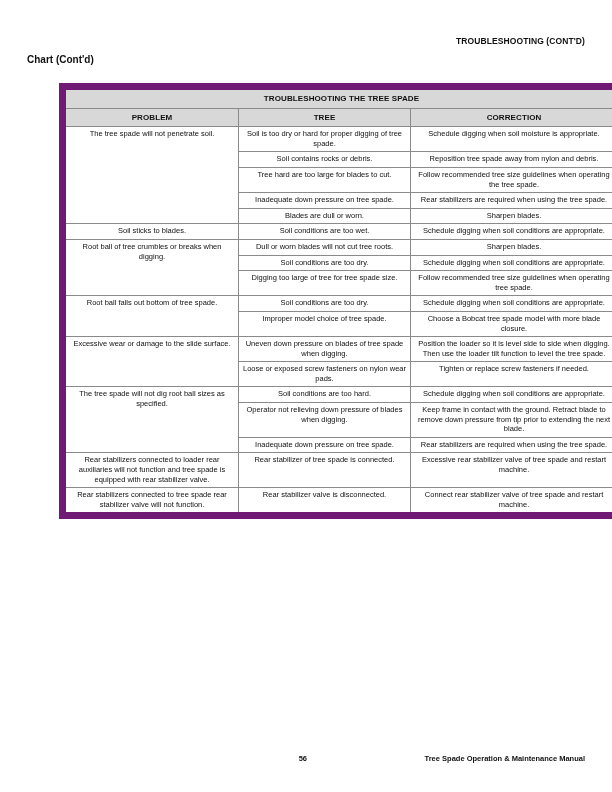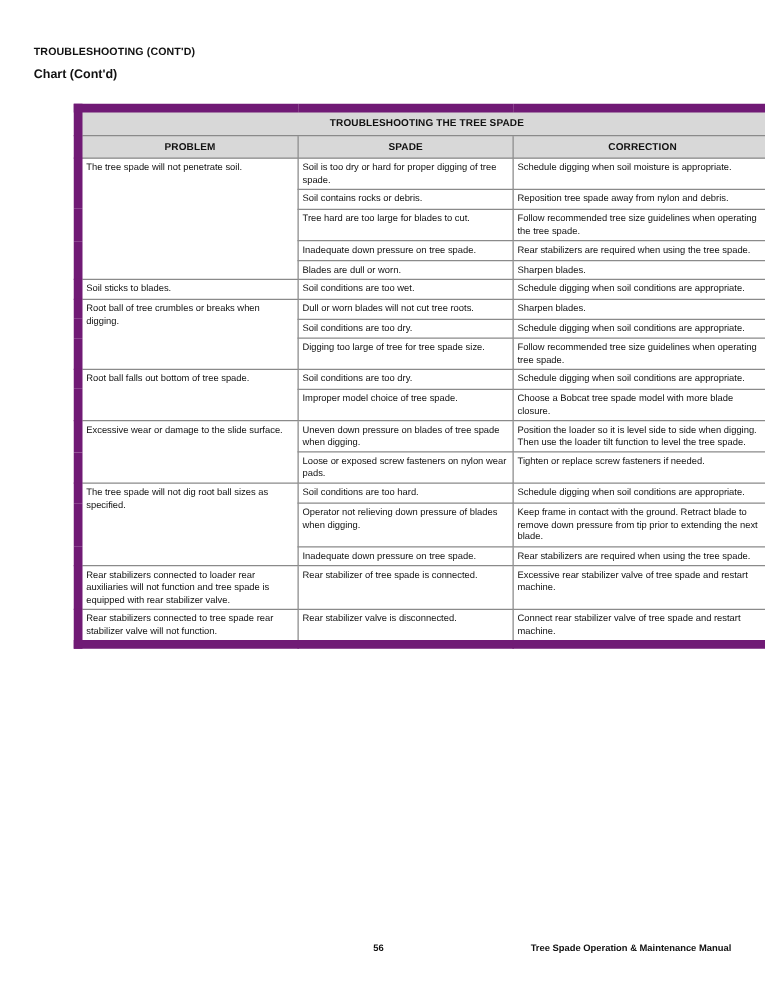--- a/index.html
+++ b/index.html
@@ -20,20 +20,21 @@
     left: 27px;
     top: 36px;
     width: 558px;
   }
   .heading {
     font-size: 8.5px;
     font-weight: bold;
     line-height: 10px;
     margin: 0 0 9px 0;
     letter-spacing: 0.1px;
+    text-align: right;
   }
   .subheading {
     font-size: 10px;
     font-weight: bold;
     line-height: 10px;
     margin: 0 0 18px 0;
   }
   table.ts-table {
     border-collapse: collapse;
     width: 558px;
@@ -42,20 +43,21 @@
     margin-left: 32px;
   }
   table.ts-table th,
   table.ts-table td {
     border: 1px solid #8a8a8a;
     font-size: 7.5px;
     line-height: 9.6px;
     padding: 2px 3px 3px 3px;
     vertical-align: top;
     word-wrap: break-word;
+    text-align: center;
   }
   table.ts-table thead th {
     background: #d8d8d8;
     text-align: center;
     vertical-align: middle;
     font-size: 8px;
     font-weight: bold;
     padding: 4px 3px;
     letter-spacing: 0.1px;
   }
@@ -97,21 +99,21 @@
       <col class="col-problem">
       <col class="col-cause">
       <col class="col-correction">
     </colgroup>
     <thead>
       <tr>
         <th class="table-title-cell" colspan="3">TROUBLESHOOTING THE TREE SPADE</th>
       </tr>
       <tr>
         <th>PROBLEM</th>
-        <th>SPADE</th>
+        <th>TREE</th>
         <th>CORRECTION</th>
       </tr>
     </thead>
     <tbody id="table-body">
         <tr>
           <td rowspan="5">The tree spade will not penetrate soil.</td>
           <td>Soil is too dry or hard for proper digging of tree spade.</td>
           <td>Schedule digging when soil moisture is appropriate.</td>
         </tr>
         <tr>

